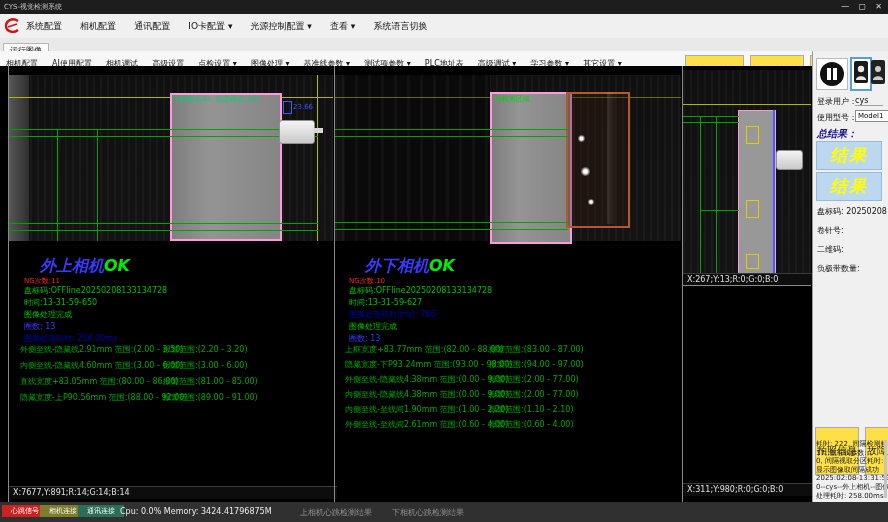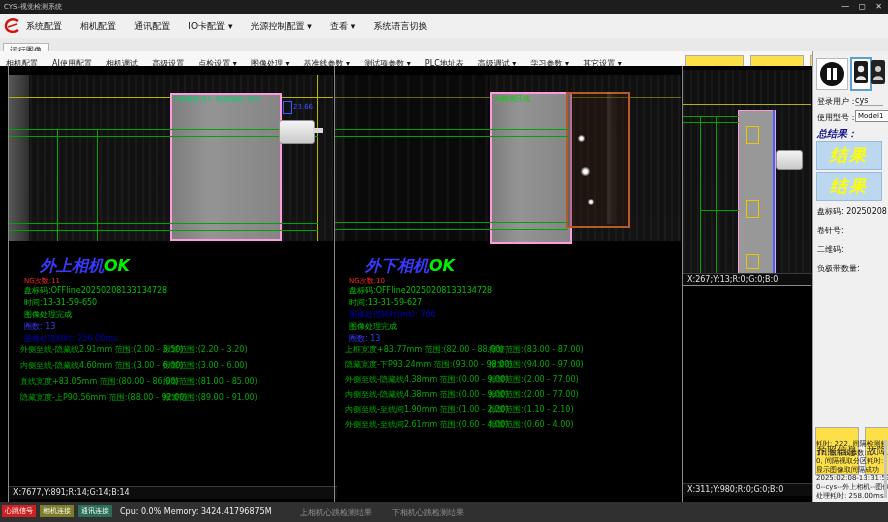--- a/index.html
+++ b/index.html
@@ -40,21 +40,21 @@
   .spark{border-radius:50%;background:radial-gradient(circle,#fff 0 30%,rgba(255,255,255,0.35) 60%,rgba(255,255,255,0) 100%);}
   
   .cpanel{left:812px;top:51px;width:76px;height:451px;background:#f0f0f0;border-left:1px solid #9a9a9a;}
   .plabel{font-size:8px;color:#111;}
   .resbox{background:#bcd8f0;border:1px solid #9ab8d8;color:#ffff00;font-weight:bold;font-size:17px;
           font-style:italic;text-align:center;line-height:26px;letter-spacing:2px;}
   .itab{display:inline-block;font-size:10px;color:#222;background:#fde047;border:1px solid #ababab;padding:16px 1px;margin-right:1px;}
   .stats{font-size:7px;color:#1a1a1a;line-height:8.6px;}
   
   .statusbar{left:0;top:502px;width:888px;height:20px;background:#303030;}
-  .sbox{font-size:7px;color:#fff;padding:1px 3px;display:inline-block;}
+  .sbox{font-size:7px;color:#fff;padding:1px 9px;display:inline-block;}
   .sgray{color:#8f8f8f;font-size:8px;}
   .connector{background:linear-gradient(#f4f4f4,#c9c9c9);border:1px solid #8d8d8d;border-radius:3px;}
   .ybox{border:1px solid #e8c800;}
 </style>
 </head>
 <body>
 
 <div id="root">
 
   <div class="abs titlebar">

